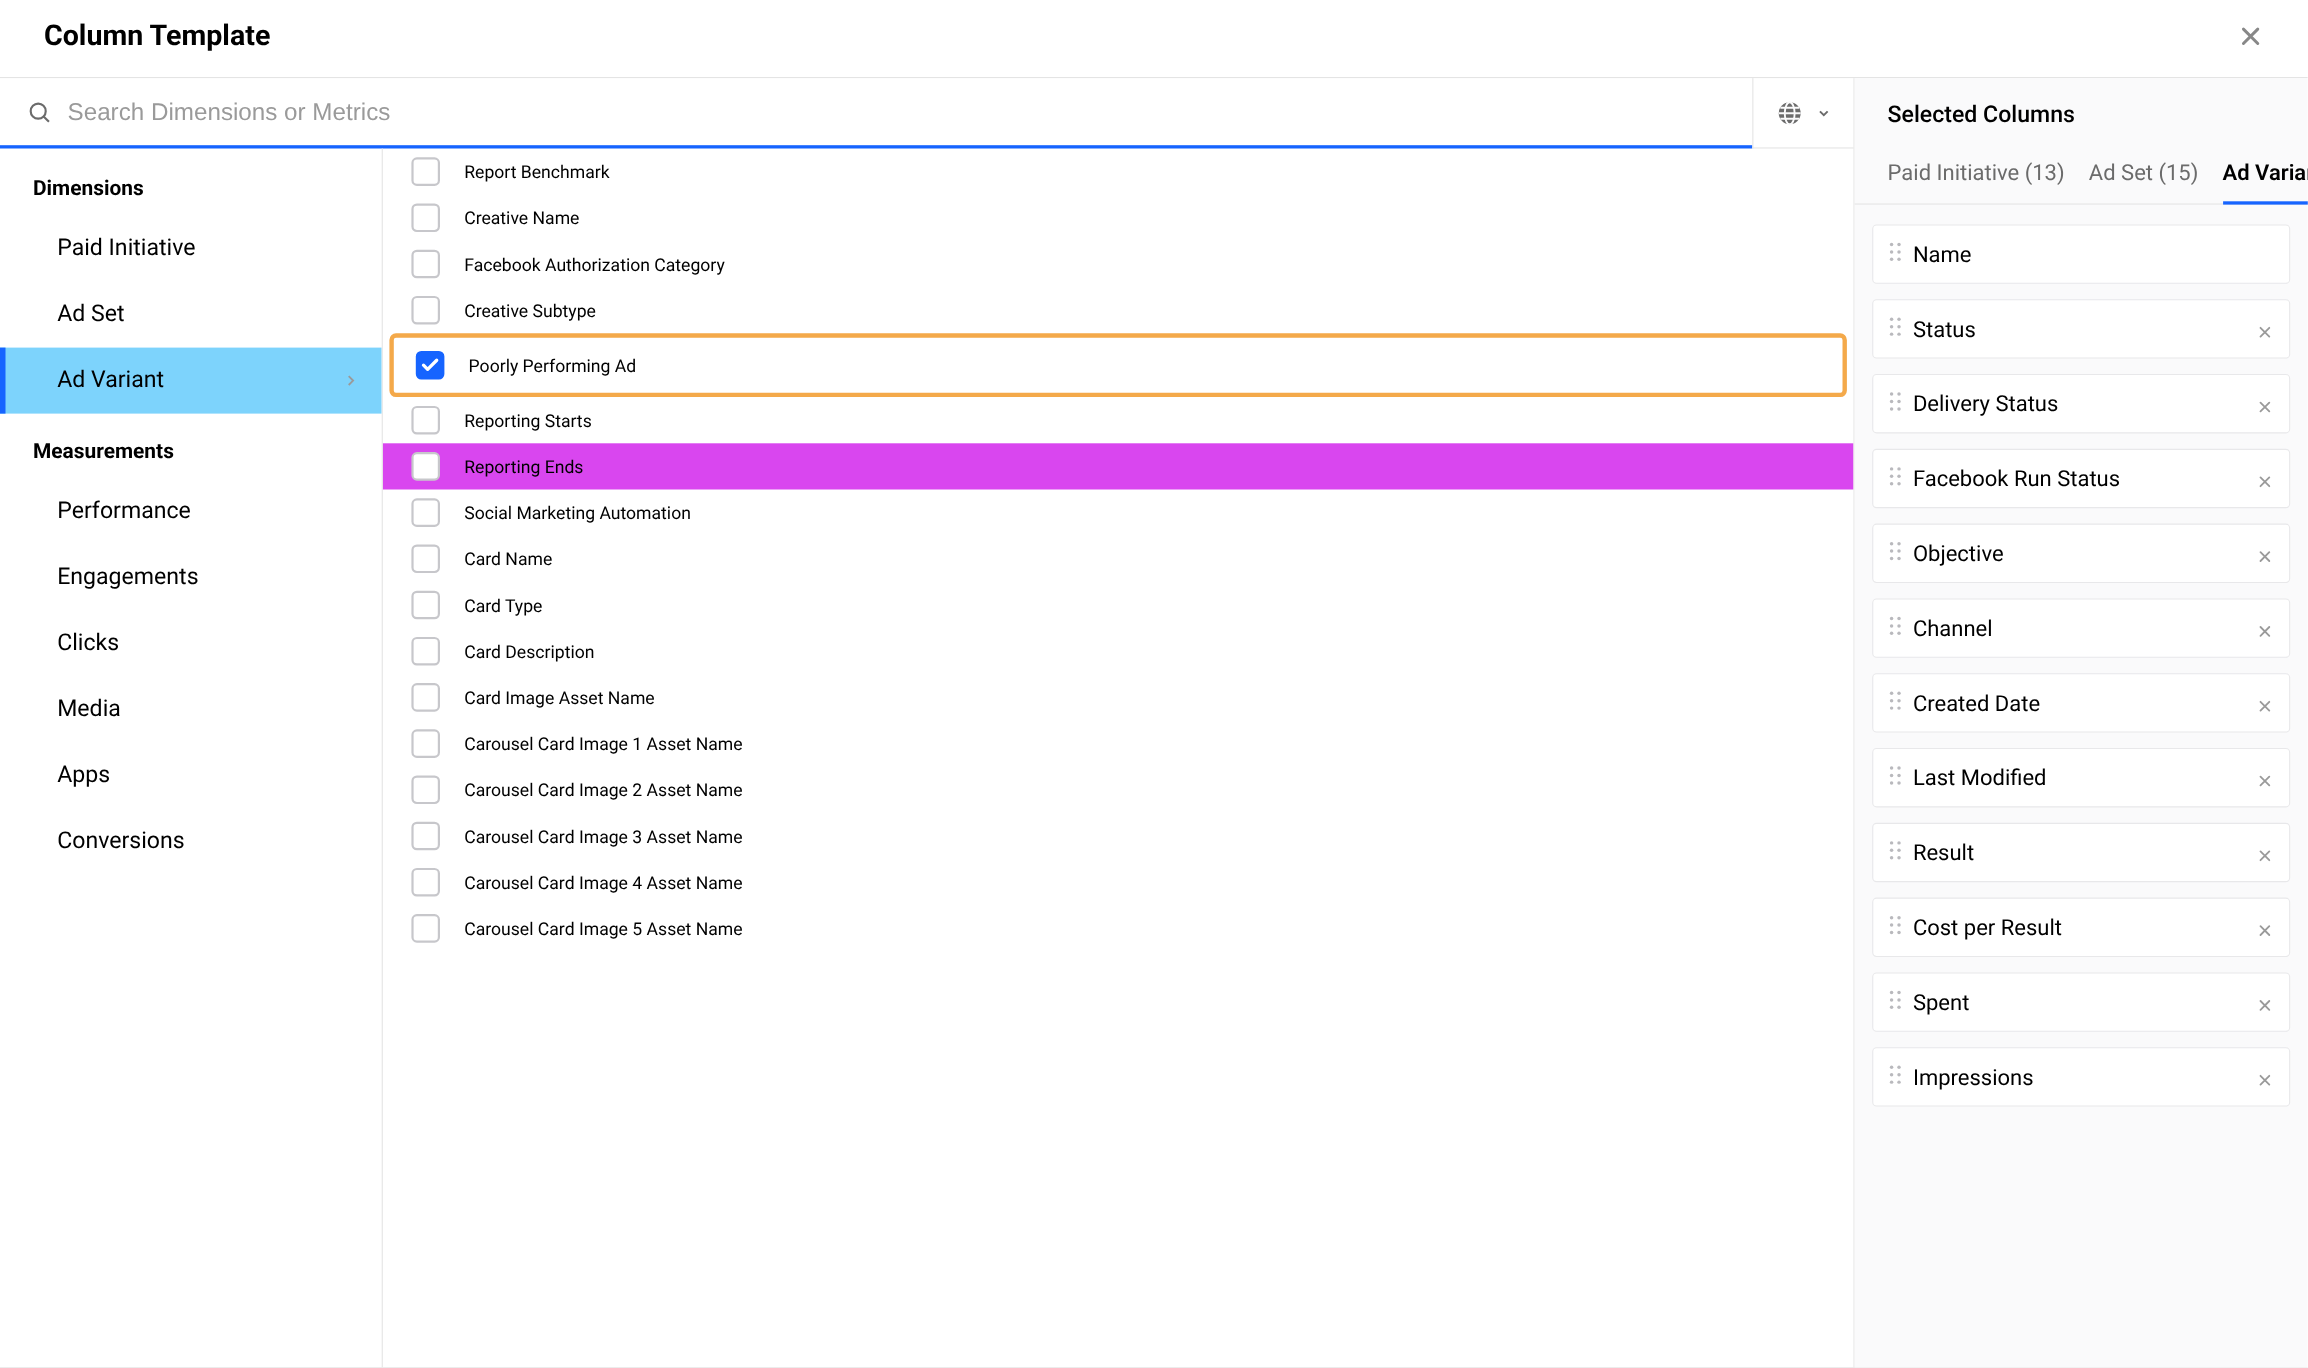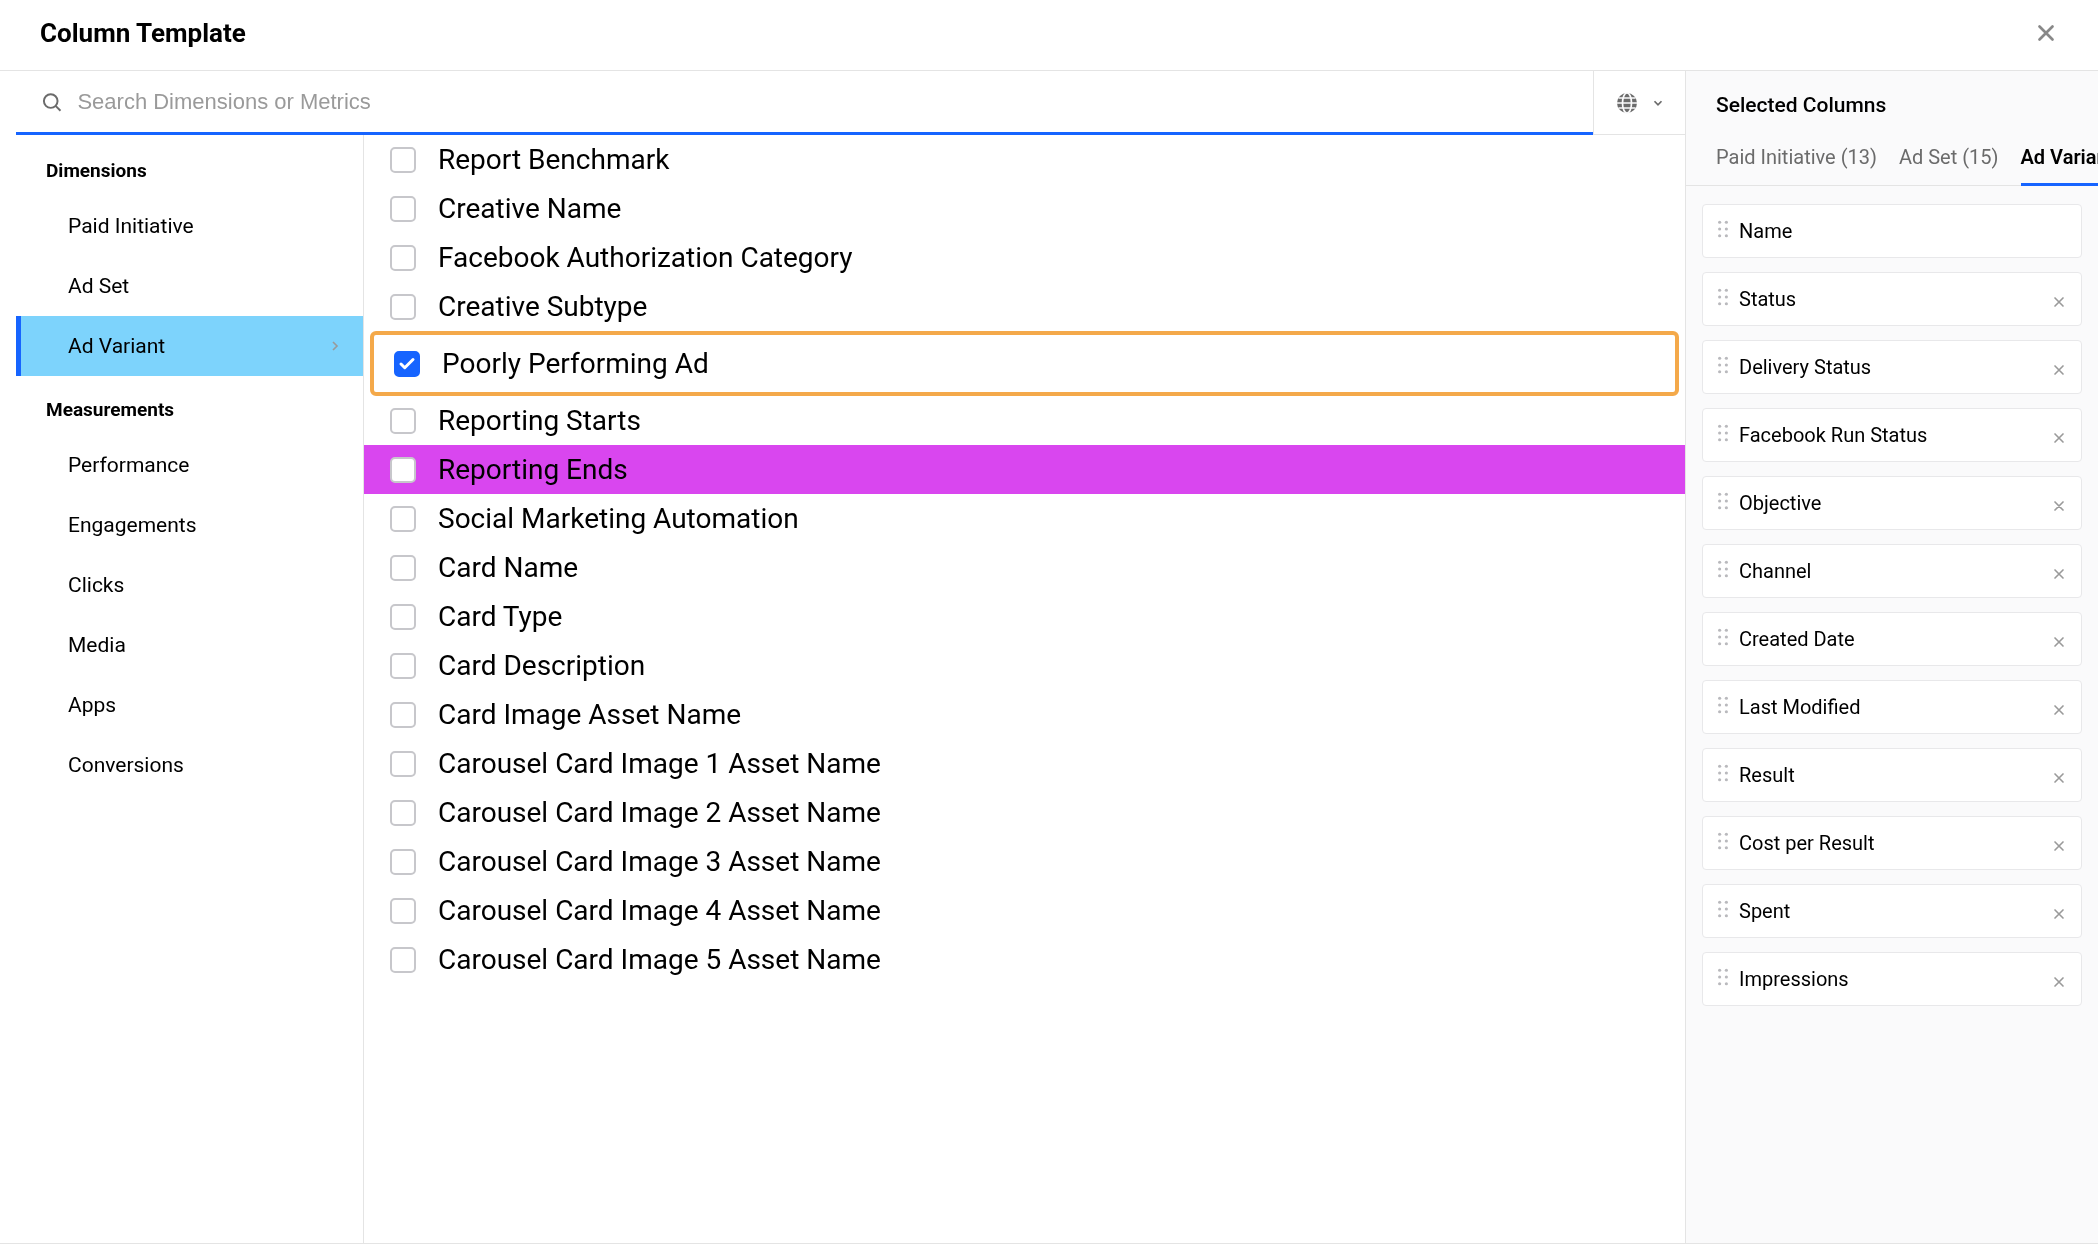--- a/index.html
+++ b/index.html
@@ -37,21 +37,20 @@
     color: #888;
   }
   .close-btn svg { width: 26px; height: 26px; }
 
   
   .body {
     flex: 1;
     display: flex;
     min-height: 0;
     border-bottom: 1px solid #e4e4e4;
-    padding-left: 16px;
   }
 
   
   .left-center {
     flex: 1;
     display: flex;
     flex-direction: column;
     min-width: 0;
     border-right: 1px solid #e4e4e4;
   }
@@ -152,21 +151,21 @@
     border-radius: 5px;
     flex-shrink: 0;
     display: flex; align-items: center; justify-content: center;
     background: #fff;
   }
   .chk.checked {
     background: #1664ff;
     border-color: #1664ff;
   }
   .chk.checked svg { width: 18px; height: 18px; color: #fff; }
-  .attr-label { font-size: 28px; }
+  .attr-label { font-size: 16px; }
 
   .highlight-box {
     border: 4px solid #f4a94a;
     border-radius: 6px;
     margin: 0 6px;
   }
   .highlight-box .attr-row { padding: 12px 14px 12px 20px; }
 
   
   .right {

